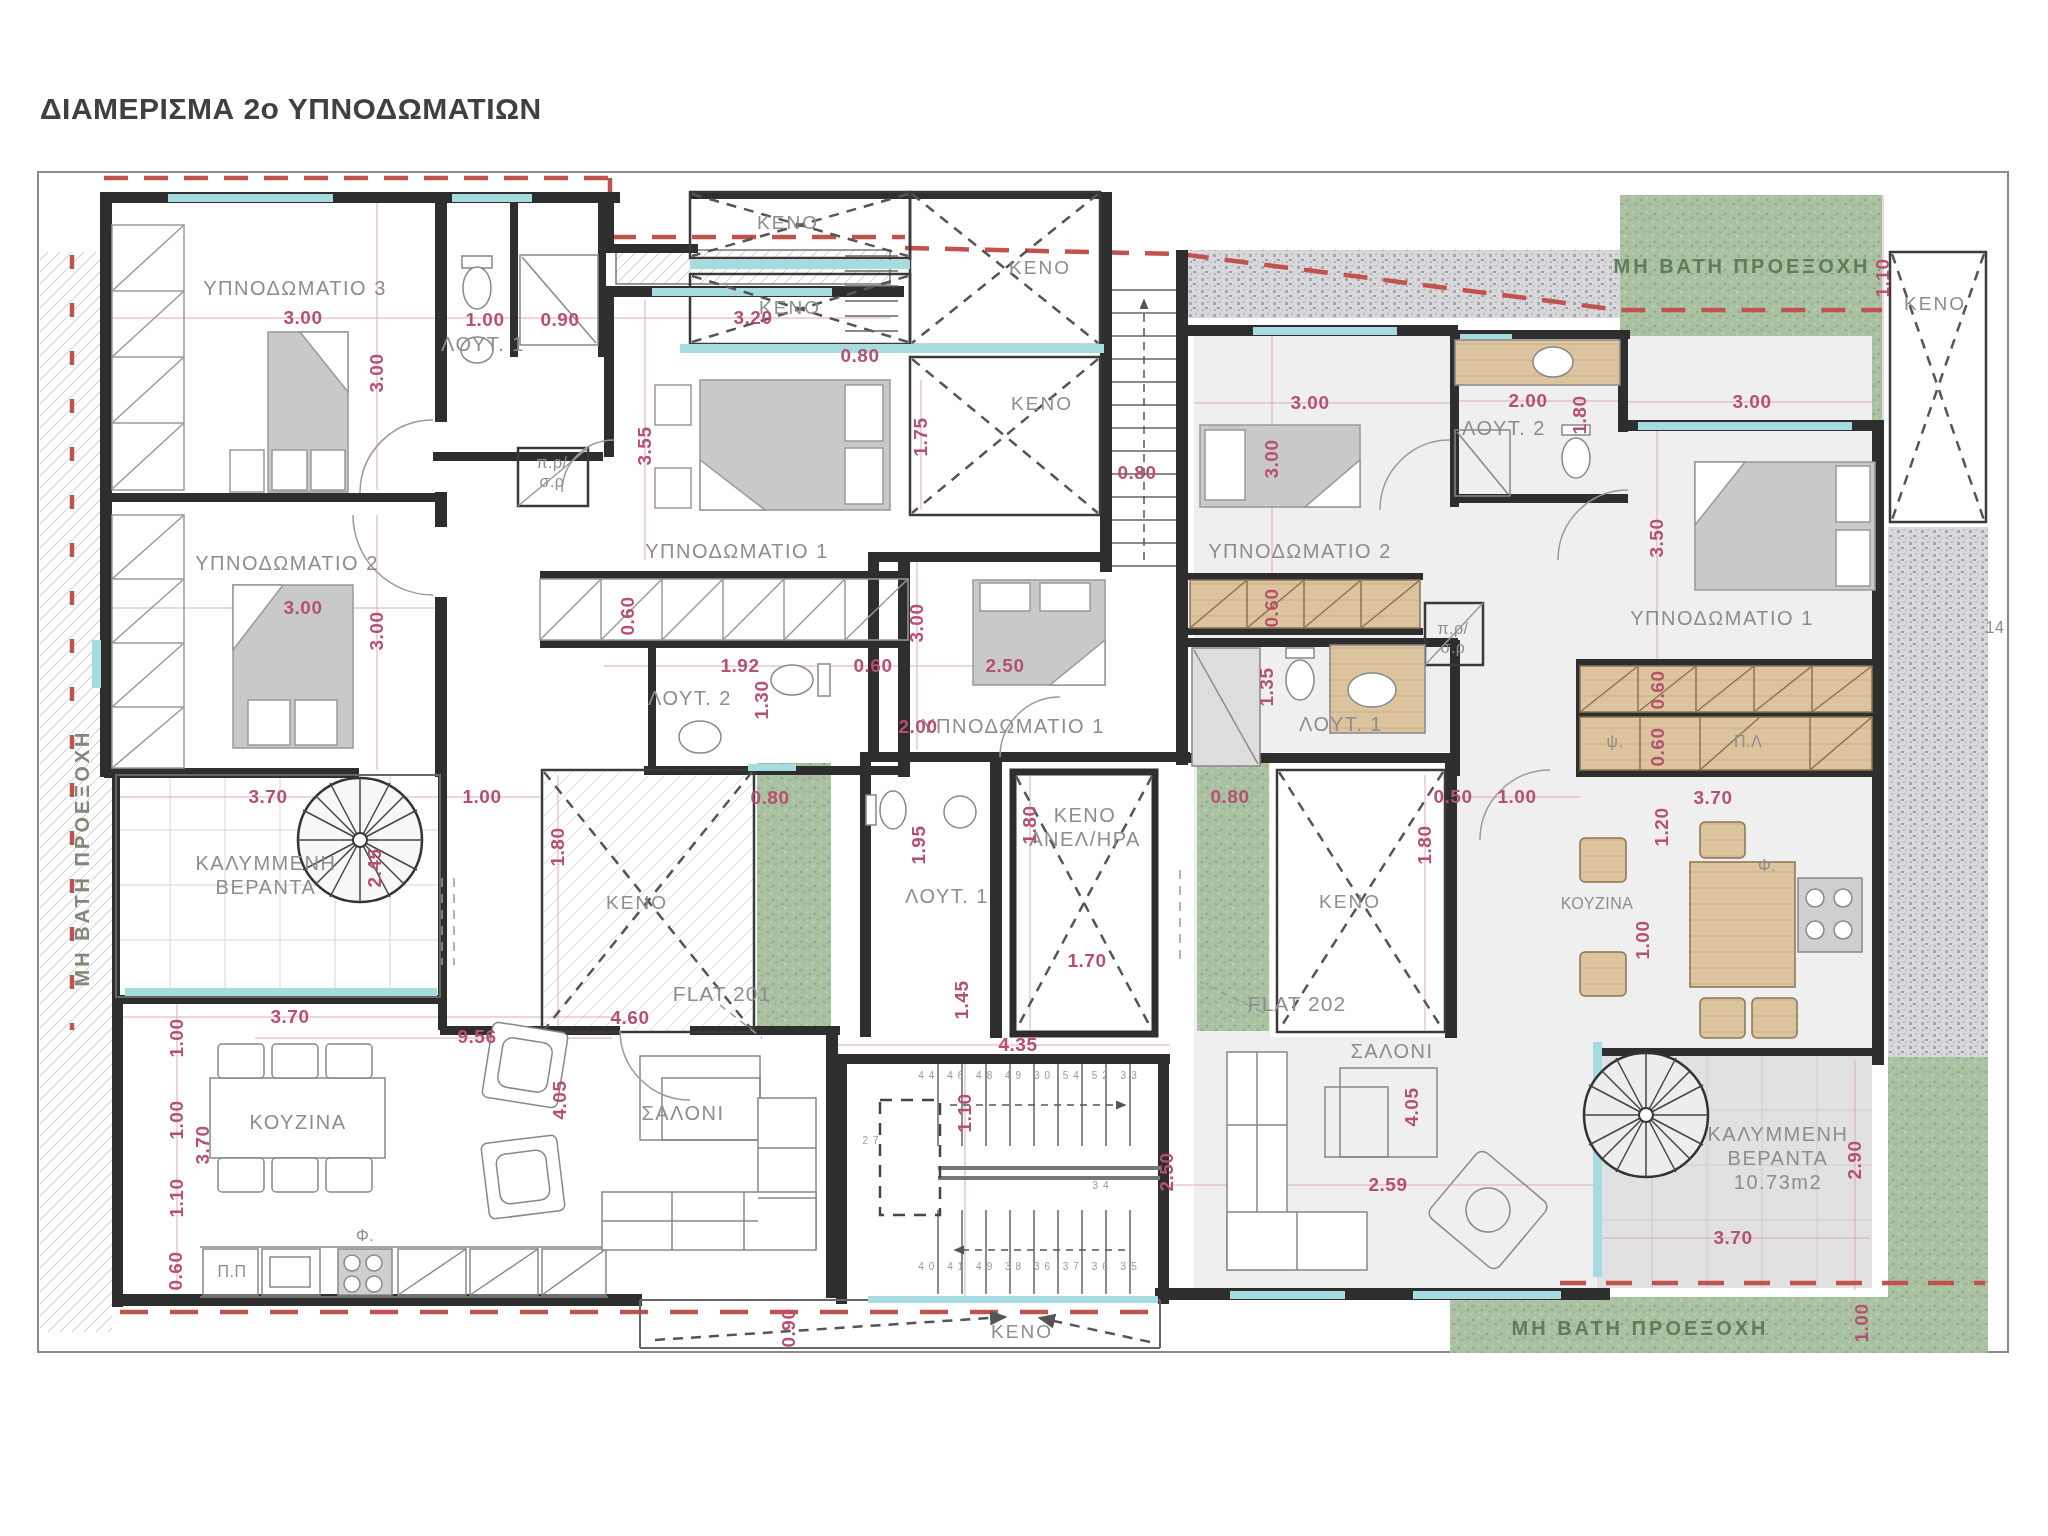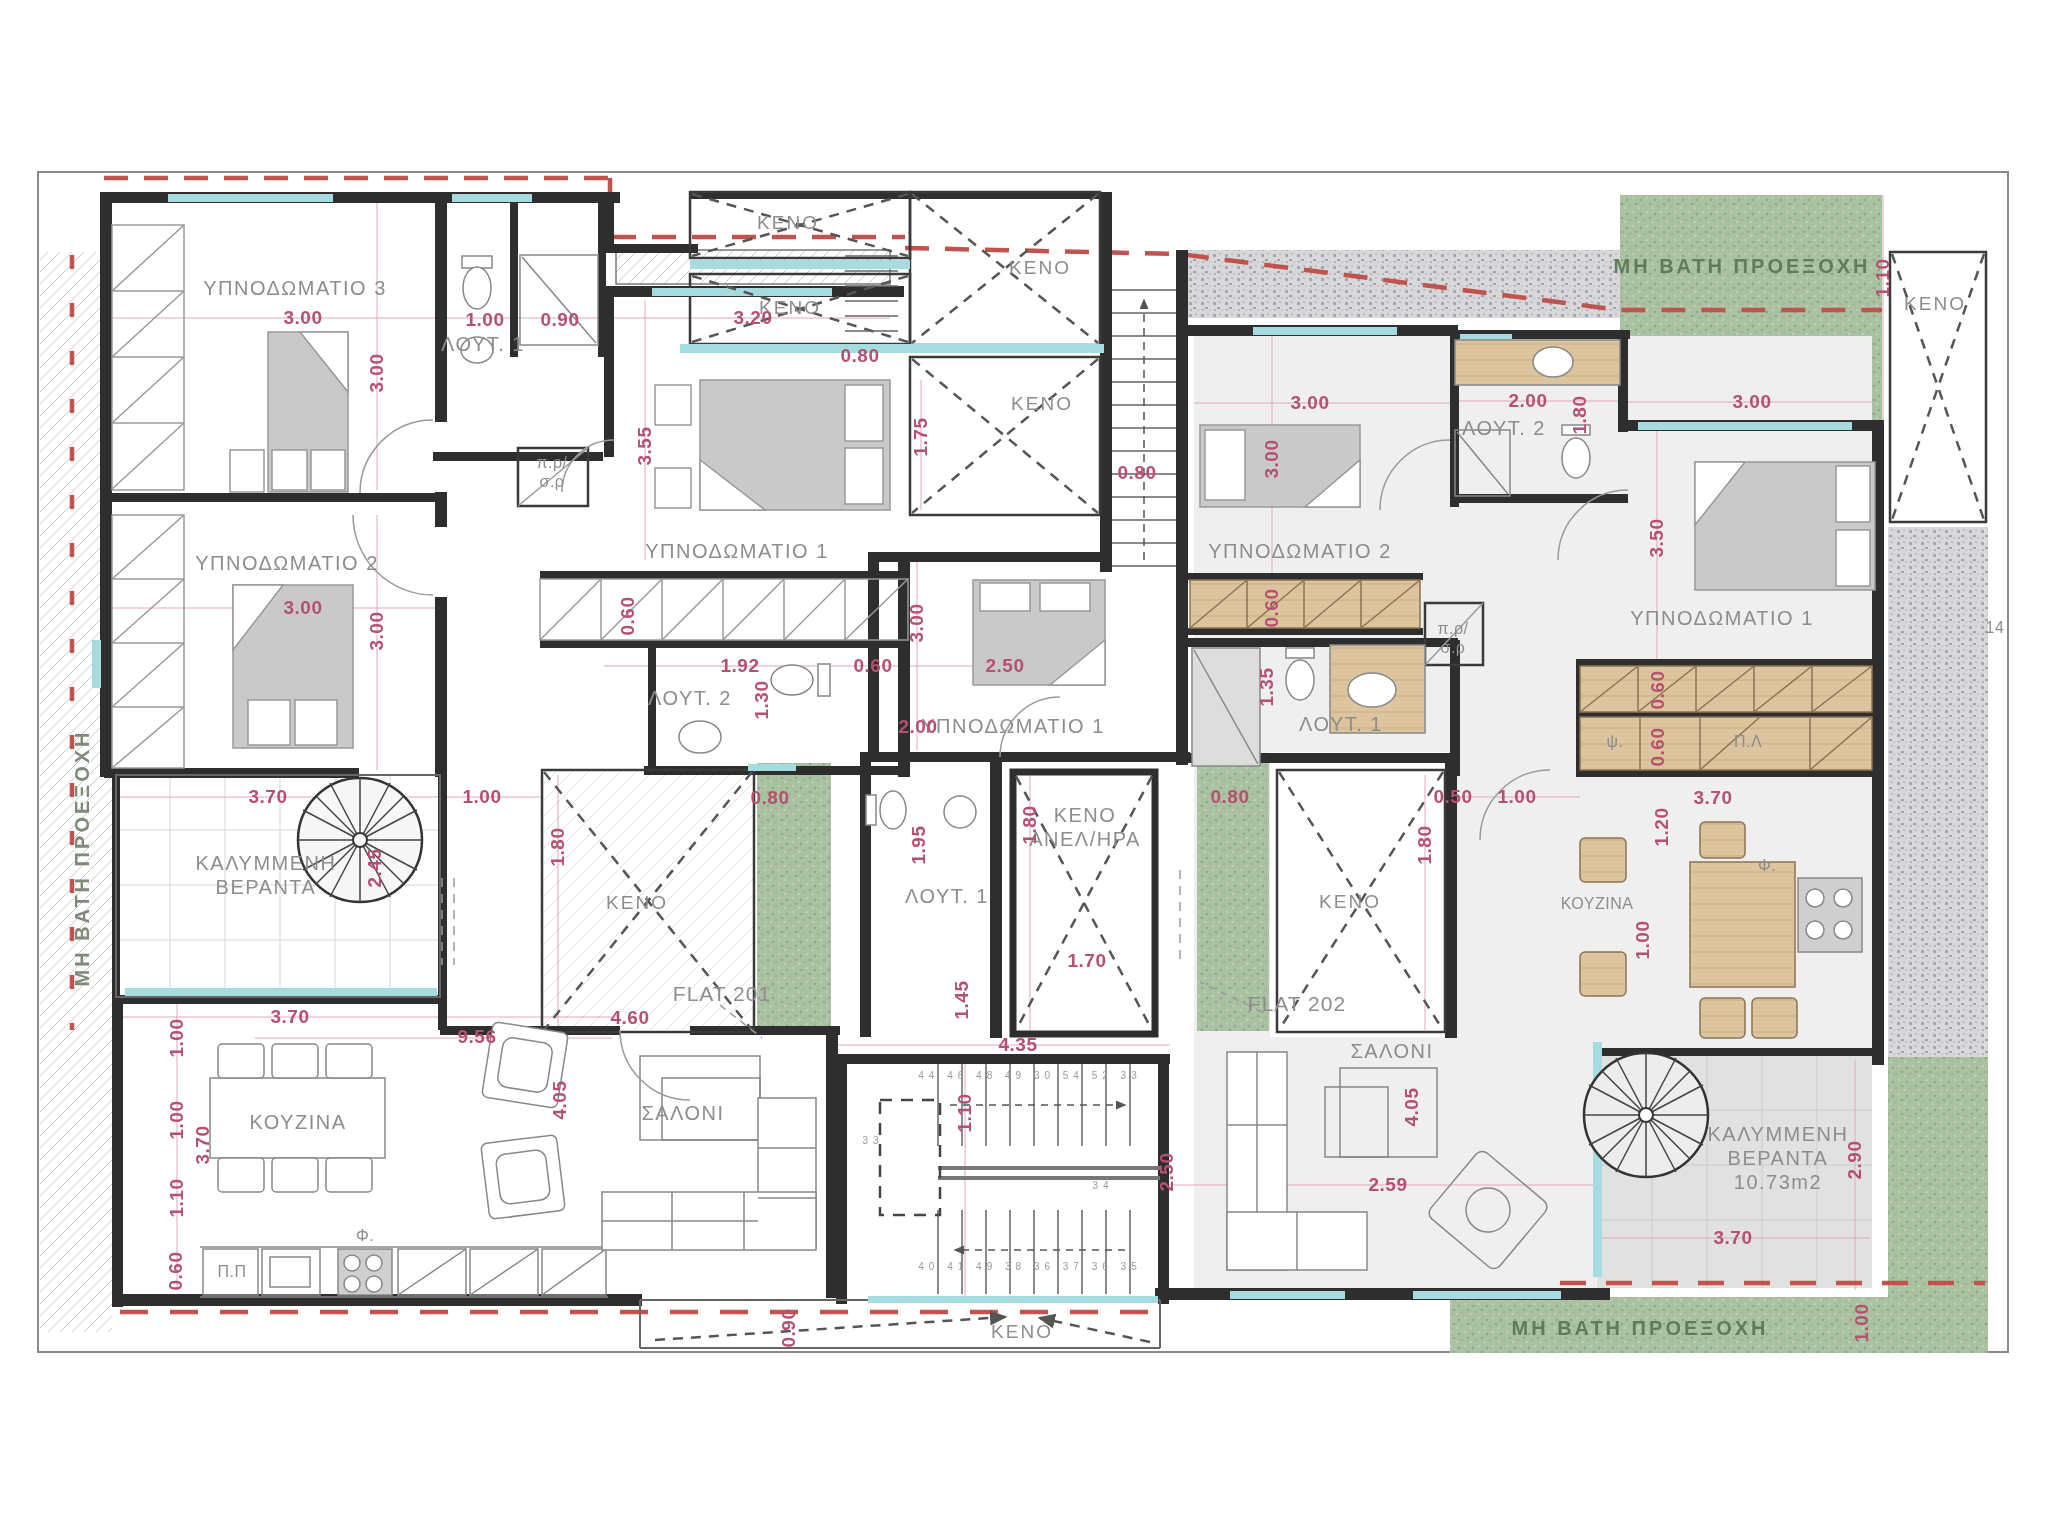--- a/index.html
+++ b/index.html
@@ -15,20 +15,21 @@
   .mh{color:#5f7d58;font-size:20px;font-weight:700;letter-spacing:3px;}
   .mh.leftv{color:#7d8a77;}
   .tiny{color:#9a9a9a;font-size:10px;letter-spacing:5px;}
   .stack{display:flex;flex-direction:column;align-items:center;line-height:1.2;}
   #title{position:absolute;left:40px;top:92px;font-size:30px;font-weight:600;color:#404040;letter-spacing:.5px;}
 </style>
 </head>
 <body>
 
 <div id="stage">
+  <div id="title">ΔΙΑΜΕΡΙΣΜΑ 2ο ΥΠΝΟΔΩΜΑΤΙΩΝ</div>
 
   <svg id="plan-svg" width="2048" height="1536" viewBox="0 0 2048 1536">
     <defs>
       <pattern id="hatch" width="12" height="12" patternUnits="userSpaceOnUse">
         <path d="M0,12 L12,0" stroke="#c9c9c9" stroke-width="1"></path>
       </pattern>
       <pattern id="voidhatch" width="16" height="16" patternUnits="userSpaceOnUse">
         <path d="M0,16 L16,0" stroke="#e3e0da" stroke-width="1"></path>
       </pattern>
       <pattern id="gravel" width="12" height="12" patternUnits="userSpaceOnUse">
@@ -516,15 +517,15 @@
   <div class="lbl dim v" style="left:1658px;top:747px">0.60</div>
   <div class="lbl dim" style="left:1713px;top:798px">3.70</div>
   <div class="lbl dim v" style="left:1662px;top:827px">1.20</div>
   <div class="lbl dim v" style="left:1643px;top:940px">1.00</div>
   <div class="lbl dim v" style="left:1855px;top:1160px">2.90</div>
   <div class="lbl dim" style="left:1733px;top:1238px">3.70</div>
   <div class="lbl dim v" style="left:1862px;top:1323px">1.00</div>
 
   <div class="lbl tiny" style="left:1030px;top:1075px">44 46 48 49 30 54 52 33</div>
   <div class="lbl tiny" style="left:1030px;top:1266px">40 41 49 38 36 37 36 35</div>
-  <div class="lbl tiny" style="left:873px;top:1140px">33</div>
+  <div class="lbl tiny" style="left:873px;top:1140px">27</div>
   <div class="lbl tiny" style="left:1103px;top:1185px">34</div>
 </div>
 
 </body></html>

